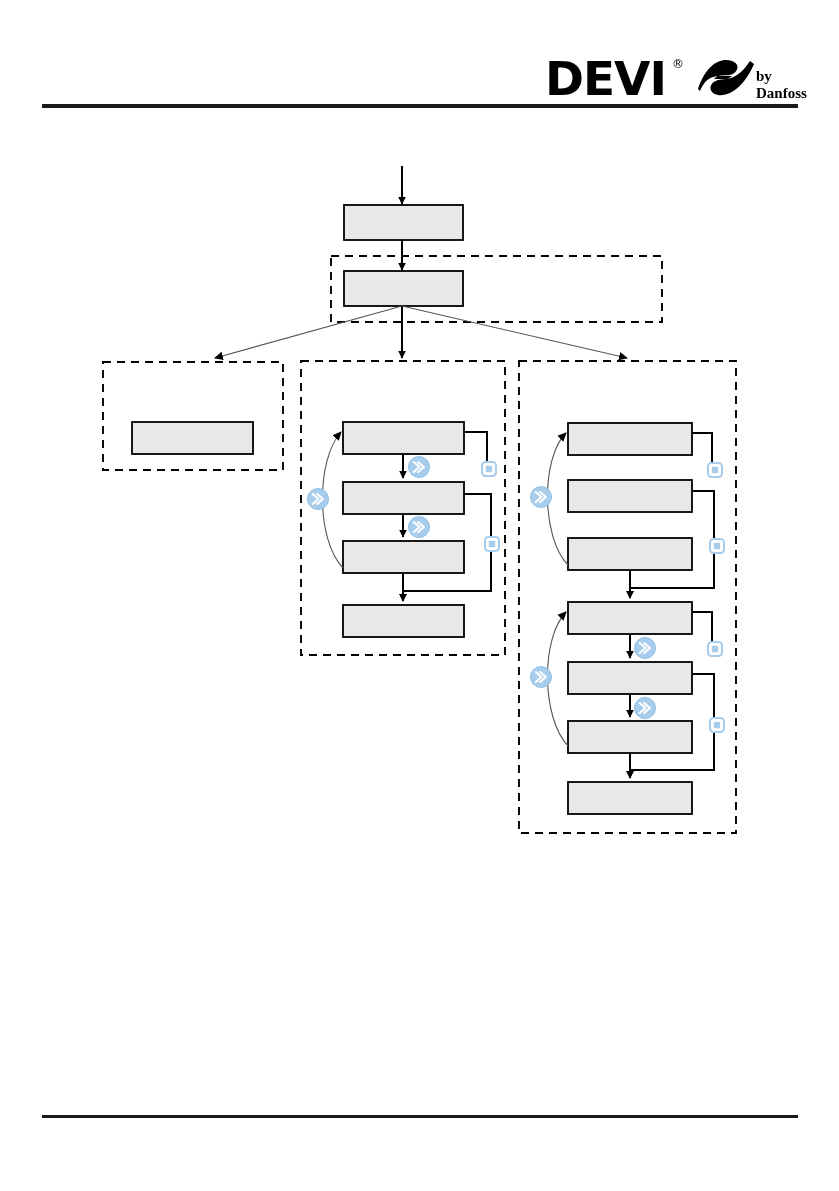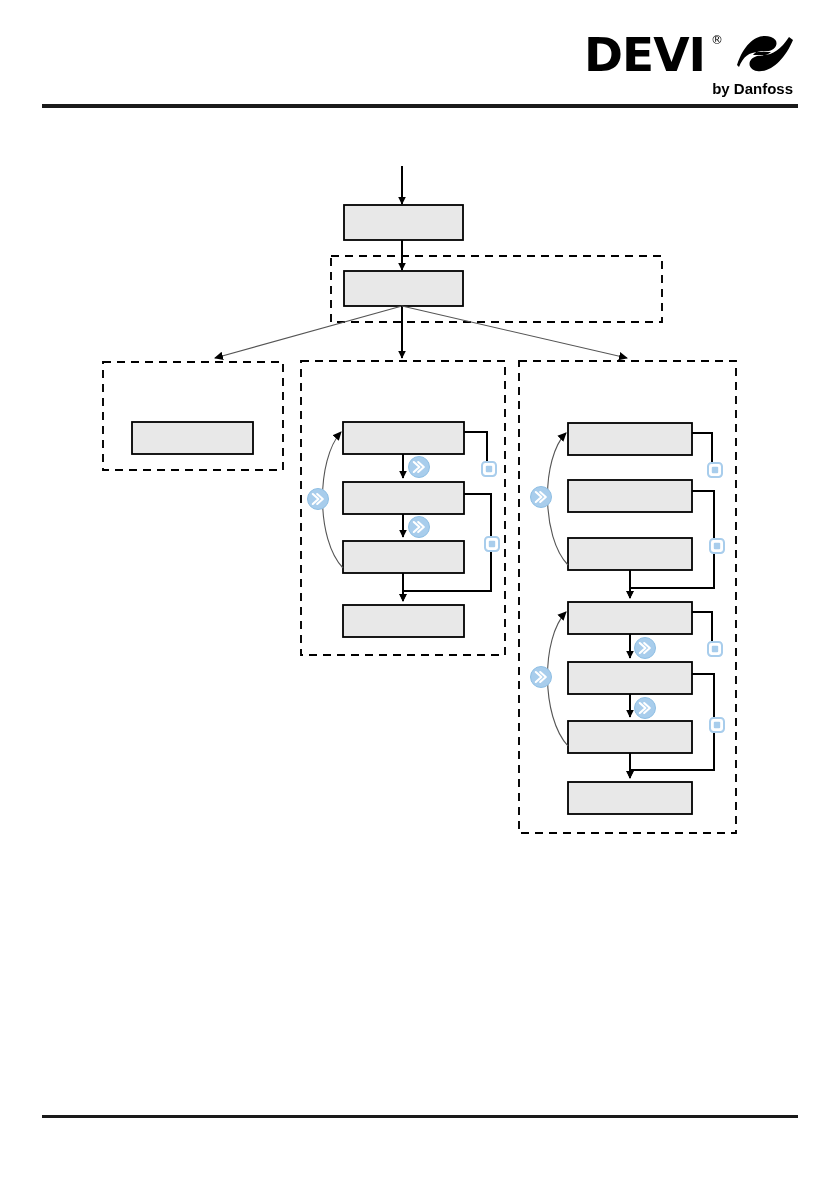--- a/index.html
+++ b/index.html
@@ -28,21 +28,21 @@
     width: 839px;
     height: 112px;
   }
   .logo-block {
     position: absolute;
     right: 44px;
     top: 30px;
     width: 250px;
     height: 72px;
     display: flex;
-    flex-direction: column;
+    flex-direction: row;
     align-items: flex-end;
     justify-content: flex-start;
   }
   .logo-row {
     display: flex;
     align-items: center;
     gap: 8px;
     height: 48px;
   }
   .logo-word {
@@ -61,21 +61,21 @@
     position: relative;
     top: -14px;
     left: -2px;
   }
   .logo-mark {
     width: 62px;
     height: 46px;
     display: block;
   }
   .logo-sub {
-    font-family: Liberation Sans, sans-serif;
+    font-family: Liberation Serif, serif;
     font-weight: bold;
     font-size: 15px;
     color: #000000;
     margin-top: 2px;
     margin-right: 2px;
     letter-spacing: 0px;
   }
   .rule-top {
     position: absolute;
     left: 42px;

